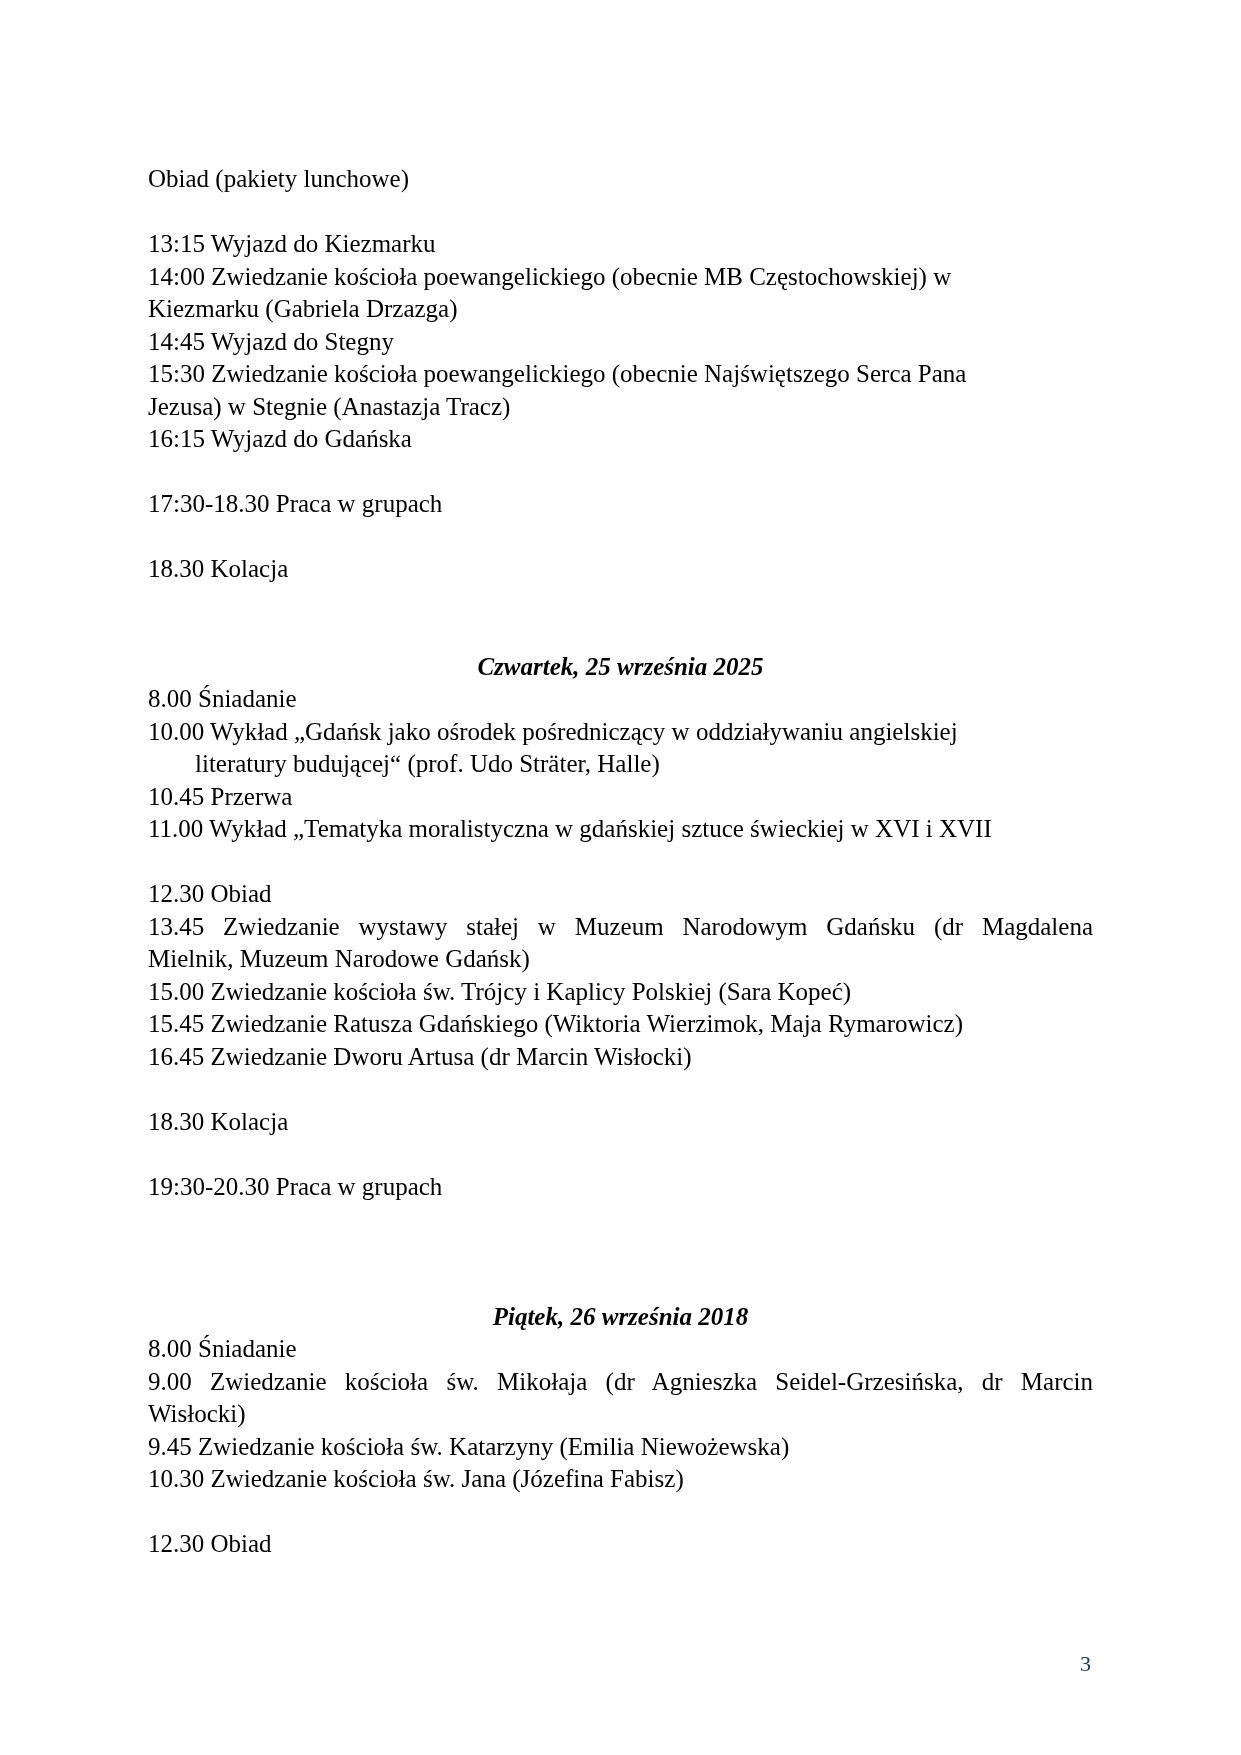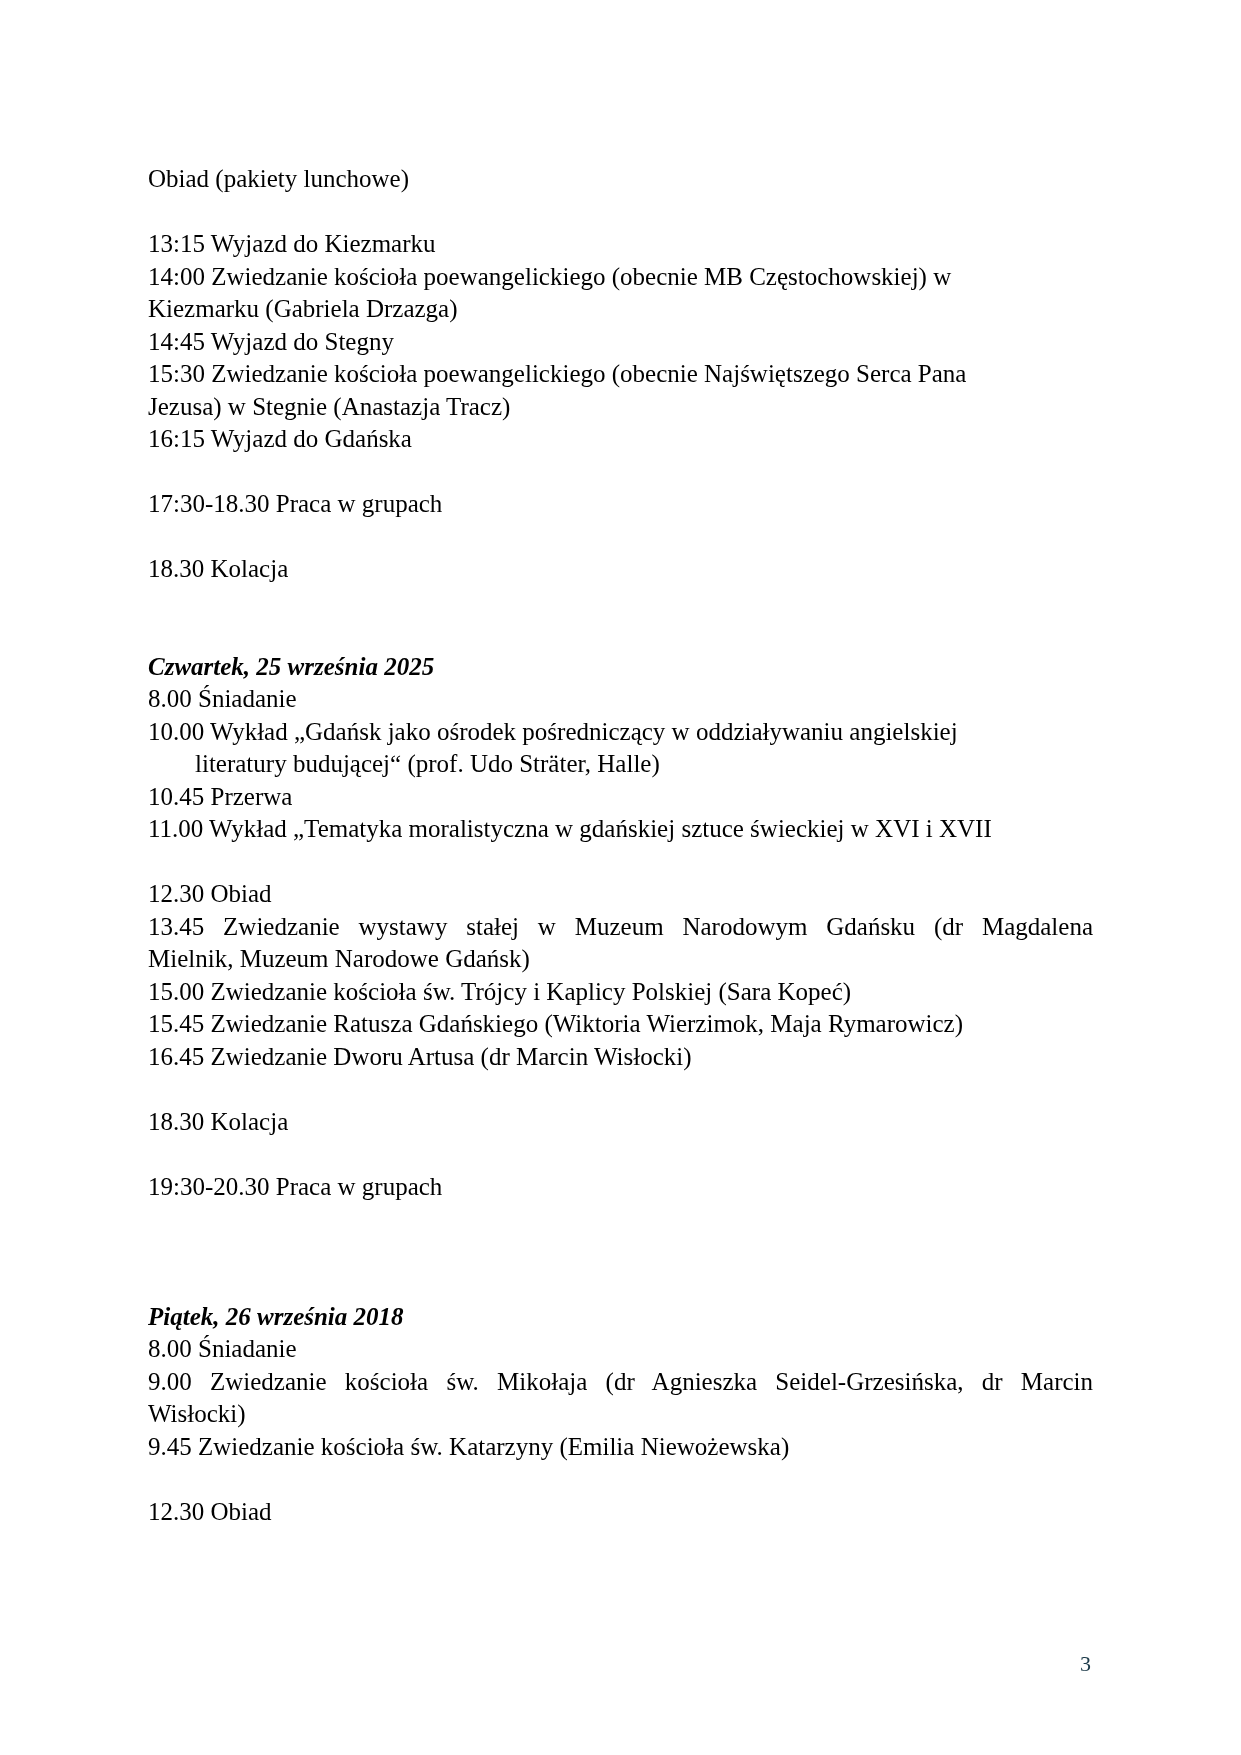--- a/index.html
+++ b/index.html
@@ -27,20 +27,21 @@
     height: 32.5px;
     color: #000000;
     white-space: nowrap;
   }
   .line.blank {
     white-space: normal;
   }
   .line.heading {
     font-weight: bold;
     font-style: italic;
+    text-align: center;
   }
   .line.indent {
     padding-left: 47px;
   }
   .line.justify {
     white-space: normal;
     text-align: justify;
     text-align-last: justify;
   }
   .page-footer {
@@ -89,17 +90,18 @@
     <div class="line blank"></div>
     <div class="line normal">19:30-20.30 Praca w grupach</div>
     <div class="line blank"></div>
     <div class="line blank"></div>
     <div class="line blank"></div>
     <div class="line heading">Piątek, 26 września 2018</div>
     <div class="line normal">8.00 Śniadanie</div>
     <div class="line justify">9.00 Zwiedzanie kościoła św. Mikołaja (dr Agnieszka Seidel-Grzesińska, dr Marcin</div>
     <div class="line normal">Wisłocki)</div>
     <div class="line normal">9.45 Zwiedzanie kościoła św. Katarzyny (Emilia Niewożewska)</div>
+    <div class="line normal">10.30 Zwiedzanie kościoła św. Jana (Józefina Fabisz)</div>
     <div class="line blank"></div>
     <div class="line normal">12.30 Obiad</div>
   </div>
 
 <div class="page-footer" style="color: rgb(28, 58, 73);">3</div>
 
 </body></html>

